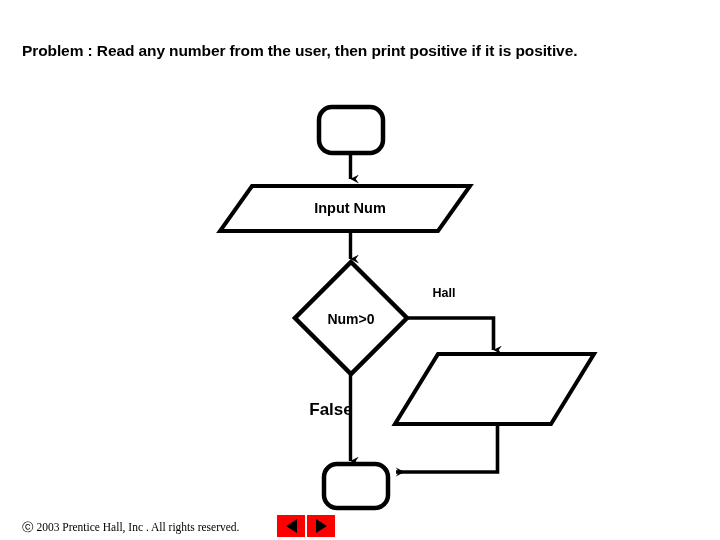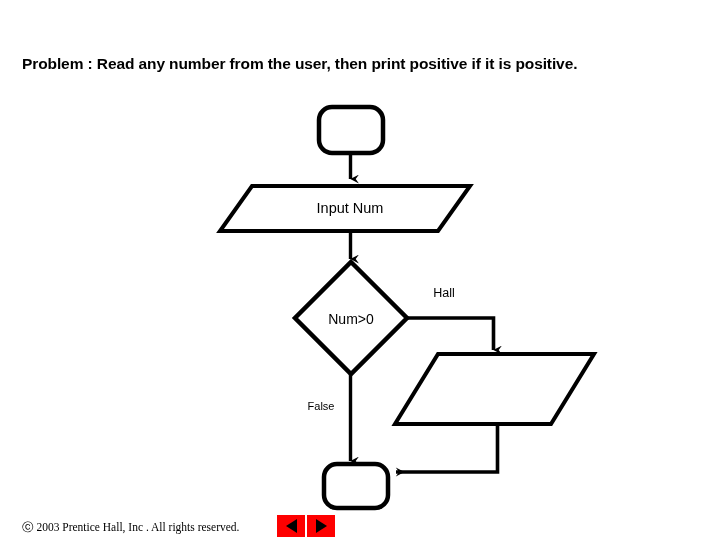--- a/index.html
+++ b/index.html
@@ -32,33 +32,32 @@
     position: absolute;
     left: 22px;
     top: 42px;
     width: 660px;
     font-family: "Liberation Sans", sans-serif;
     font-size: 15.5px;
     font-weight: bold;
     color: #000000;
     letter-spacing: -0.1px;
     white-space: nowrap;
-    margin-top: 13px;
   }
   #flow-canvas {
     position: absolute;
     left: 0;
     top: 0;
     width: 720px;
     height: 540px;
   }
   .node-label {
     position: absolute;
     font-family: "Liberation Sans", sans-serif;
-    font-weight: normal;
+    font-weight: bold;
     color: #000000;
     text-align: center;
     line-height: 1.12;
     white-space: pre-line;
   }
   #label-input-num {
     left: 250px;
     top: 200px;
     width: 200px;
     font-size: 14.5px;
@@ -69,24 +68,24 @@
     width: 120px;
     font-size: 14px;
   }
   #label-true {
     left: 398px;
     top: 286px;
     width: 92px;
     font-size: 12.5px;
   }
   #label-false {
-    left: 282px;
+    left: 292px;
     top: 400px;
     width: 78px;
-    font-size: 11px;
+    font-size: 17px;
   }
   #label-output {
     left: 415px;
     top: 374px;
     width: 160px;
     font-size: 14.5px;
   }
   #footer-copyright {
     position: absolute;
     left: 22px;

